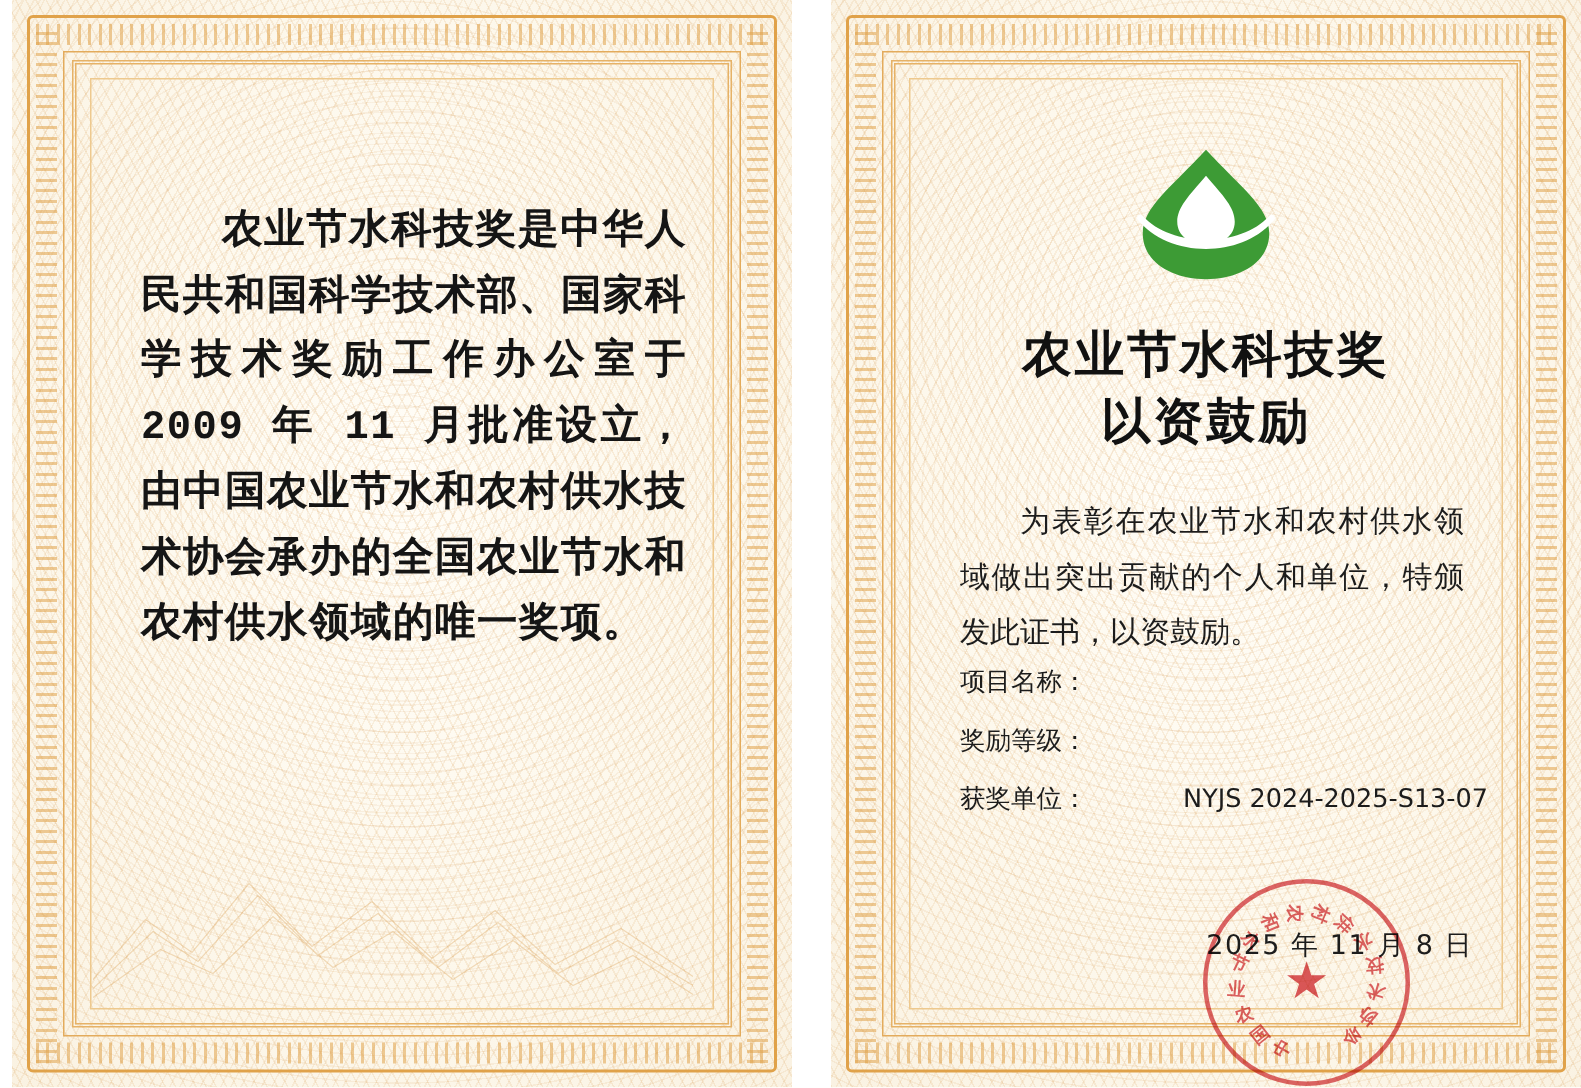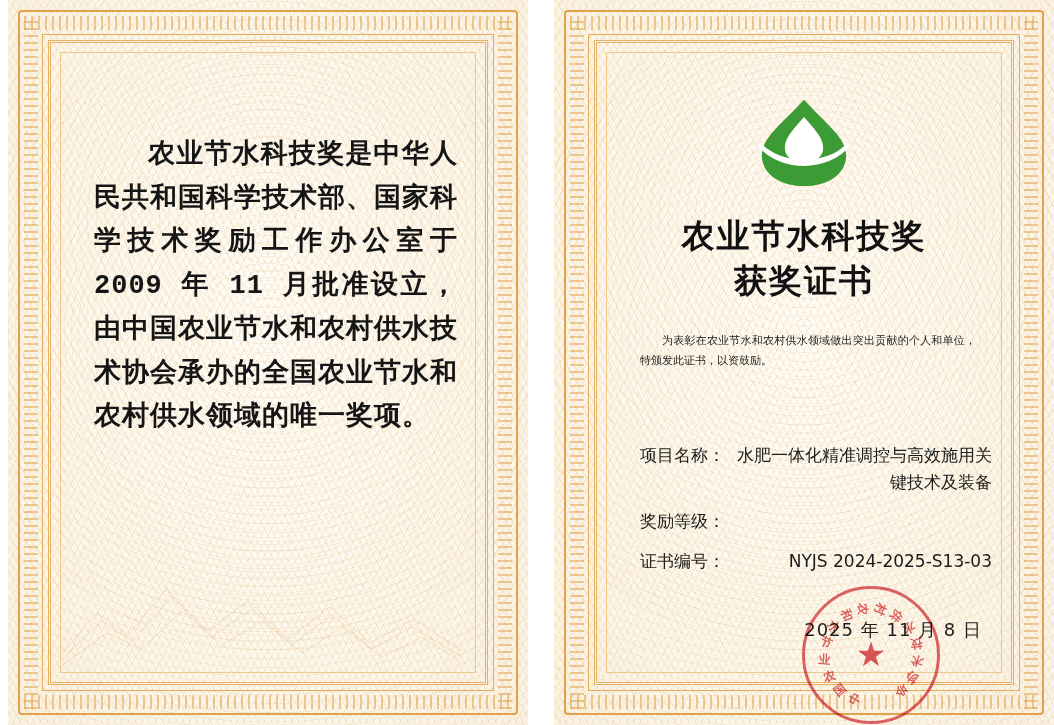--- a/index.html
+++ b/index.html
@@ -105,21 +105,21 @@
     font-family:"DejaVu Serif","Liberation Serif",serif;
     font-weight:700;
     color:#111;
     font-size:33px;
     line-height:1.35;
     letter-spacing:2px;
   }
   .r-para{
     position:absolute;left:86px;right:78px;top:330px;
     font-family:Liberation Serif, serif;
-    font-size:11px;
+    font-size:20px;
     line-height:1.85;
     color:#1c1c1c;
     text-align:justify;
     text-indent:2em;
   }
   .fields{
     position:absolute;left:86px;right:62px;top:442px;
     font-family:"DejaVu Sans","Liberation Sans",sans-serif;
     font-size:17px;
     color:#1c1c1c;
@@ -212,36 +212,35 @@
           <path d="M60 4 C36 30 16 44 16 62 C16 82 36 94 60 94 C84 94 104 82 104 62 C104 44 84 30 60 4 Z" fill="#3d9b35"></path>
           <path d="M16 56 C34 74 86 74 104 56 C104 80 84 94 60 94 C36 94 16 80 16 56 Z" fill="#ffffff" opacity="0.0"></path>
           <path d="M12 52 C34 80 86 80 108 52 C108 50 106 48 104 50 C84 72 36 72 16 50 C14 48 12 50 12 52 Z" fill="#ffffff"></path>
           <path d="M60 22 C48 36 40 44 40 54 C40 64 49 70 60 70 C71 70 80 64 80 54 C80 44 72 36 60 22 Z" fill="#ffffff"></path>
         </svg>
       </div>
     </div>
 
     <div class="r-title">
       <div>农业节水科技奖</div>
-      <div>获奖证书</div>
+      <div>以资鼓励</div>
     </div>
 
     <div class="r-para">为表彰在农业节水和农村供水领域做出突出贡献的个人和单位，特颁发此证书，以资鼓励。</div>
 
     <div class="fields">
       <div class="field">
         <span class="k">项目名称：</span>
-        <span class="v">水肥一体化精准调控与高效施用关键技术及装备</span>
       </div>
       <div class="field">
         <span class="k">奖励等级：</span>
       </div>
       <div class="field">
-        <span class="k">证书编号：</span>
-        <span class="v">NYJS 2024-2025-S13-03</span>
+        <span class="k">获奖单位：</span>
+        <span class="v">NYJS 2024-2025-S13-07</span>
       </div>
     </div>
 
     <div class="date">2025 年 11 月 8 日</div>
 
     <div class="seal">
       <div class="ring-text">
           <span style="transform: rotate(-150deg) translate(0px, -52px) rotate(90deg);">中</span>
           <span style="transform: rotate(-128.571deg) translate(0px, -52px) rotate(90deg);">国</span>
           <span style="transform: rotate(-107.143deg) translate(0px, -52px) rotate(90deg);">农</span>

